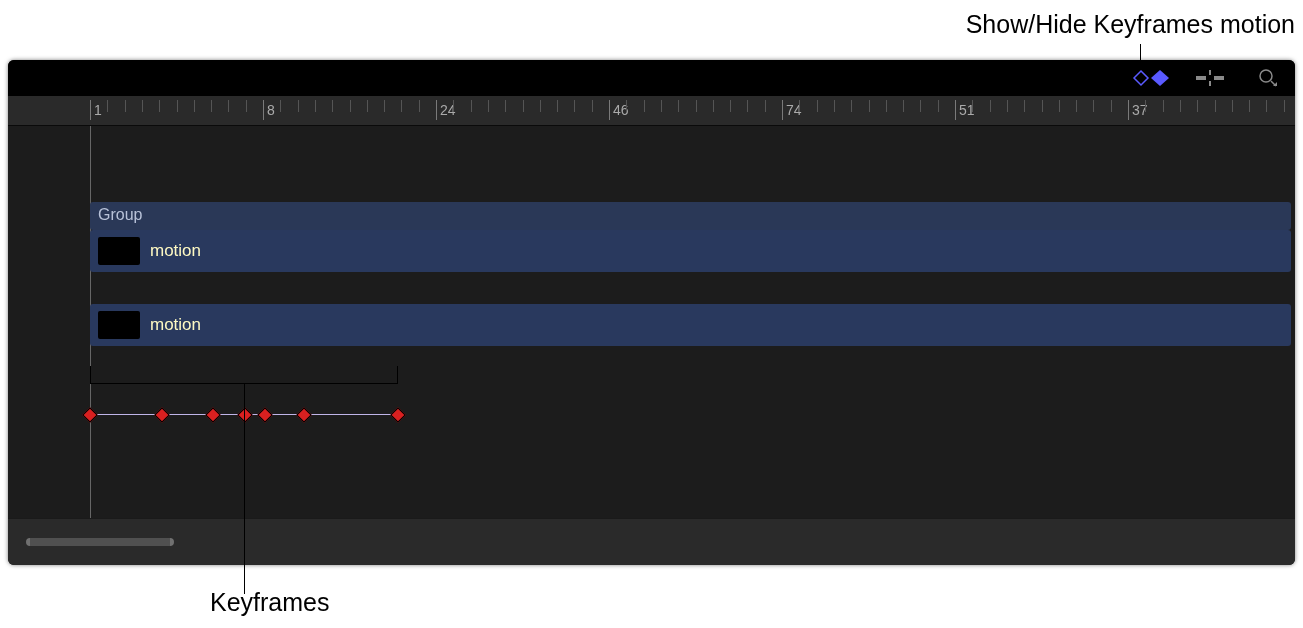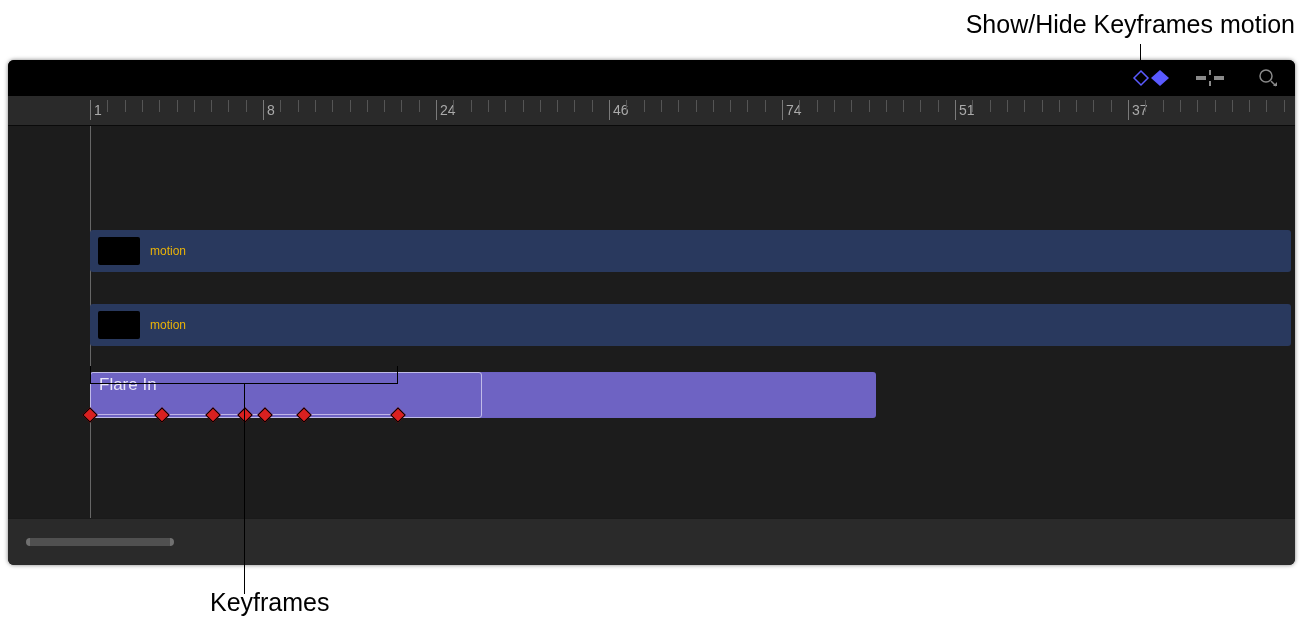--- a/index.html
+++ b/index.html
@@ -125,22 +125,22 @@
       gap: 10px;
       border-radius: 3px;
     }
     .thumb {
       width: 42px;
       height: 28px;
       background: #000;
       border-radius: 2px;
     }
     .track-label {
-      color: #eab308;
-      font-size: 12px;
+      color: #fef9c3;
+      font-size: 17px;
     }
     .flare-track {
       top: 246px;
       height: 46px;
       background: #6e63c3;
       border-radius: 3px;
       width: 786px;
       position: absolute;
       left: 82px;
     }
@@ -337,36 +337,34 @@
       <div class="ruler-tick minor" style="left: 1206.5px;"></div>
       <div class="ruler-tick minor" style="left: 1223.8px;"></div>
       <div class="ruler-tick minor" style="left: 1241.1px;"></div>
       <div class="ruler-tick minor" style="left: 1258.4px;"></div>
       <div class="ruler-tick minor" style="left: 1275.7px;"></div>
     </div>
 
   <div class="timeline-body">
     <div class="playhead"></div>
 
+    <div class="track group-header">
+      <span>Group</span>
+    </div>
 
     <div class="track motion-track-1">
       <div class="thumb"></div>
       <span class="track-label">motion</span>
     </div>
 
     <div class="track motion-track-2">
       <div class="thumb"></div>
       <span class="track-label">motion</span>
     </div>
 
-    <div class="flare-track">
-      <div class="flare-inner">
-        <span class="flare-label">Flare In</span>
-      </div>
-    </div>
 
     <div class="keyframe-line" id="kf-lane">
         <div class="kf-line-seg" style="left: 82px; width: 72px;"></div>
         <div class="kf-line-seg" style="left: 154px; width: 51px;"></div>
         <div class="kf-line-seg" style="left: 205px; width: 32px;"></div>
         <div class="kf-line-seg" style="left: 237px; width: 20px;"></div>
         <div class="kf-line-seg" style="left: 257px; width: 39px;"></div>
         <div class="kf-line-seg" style="left: 296px; width: 94px;"></div>
         <div class="keyframe-diamond" style="left: 82px;"></div>
         <div class="keyframe-diamond" style="left: 154px;"></div>

